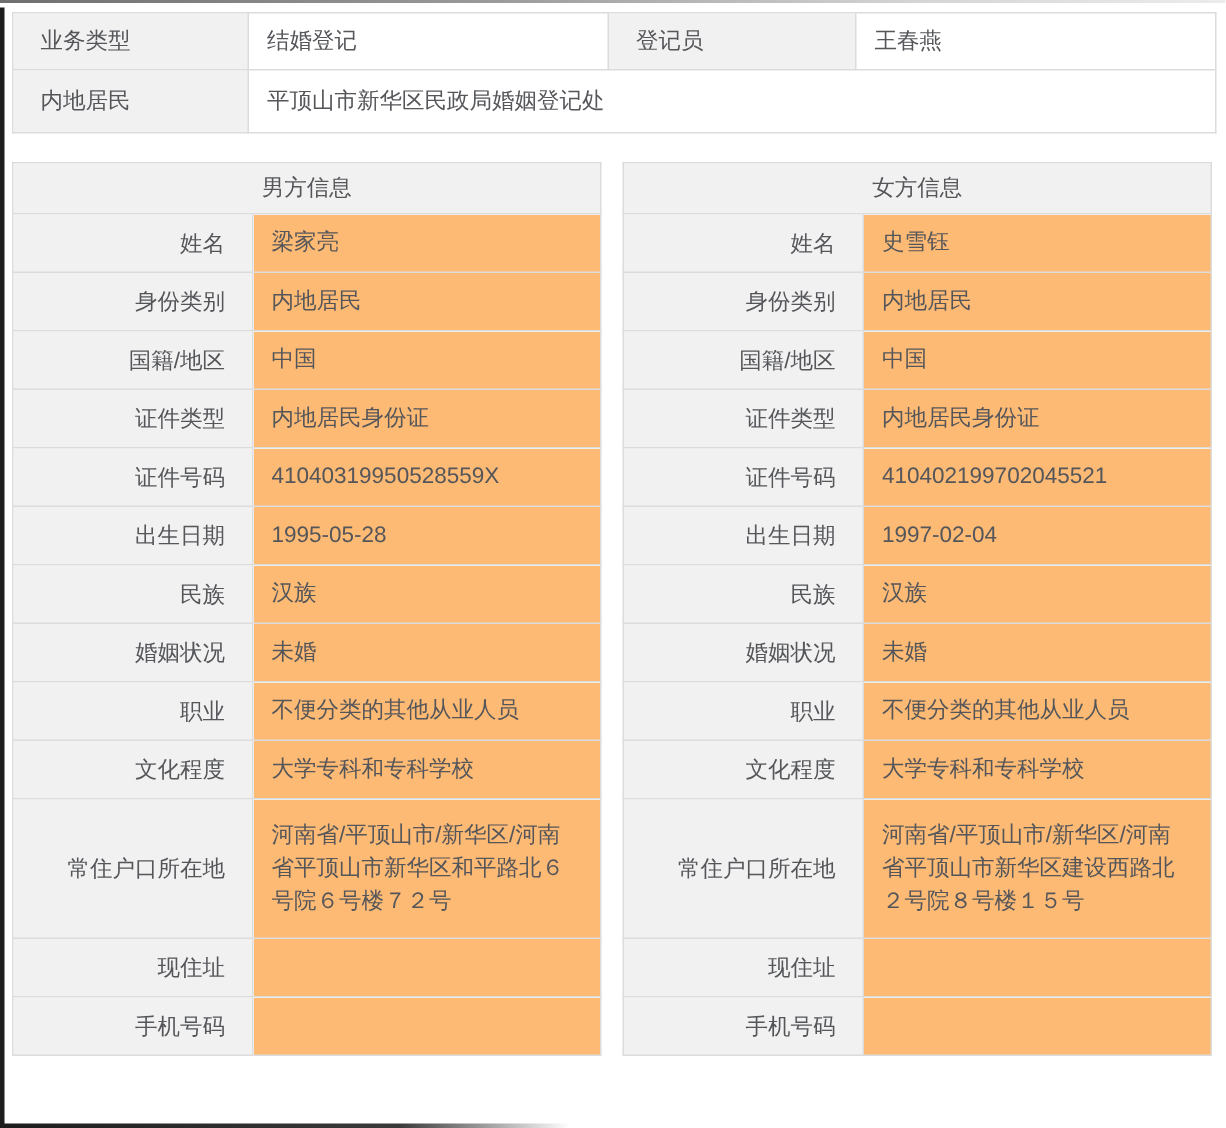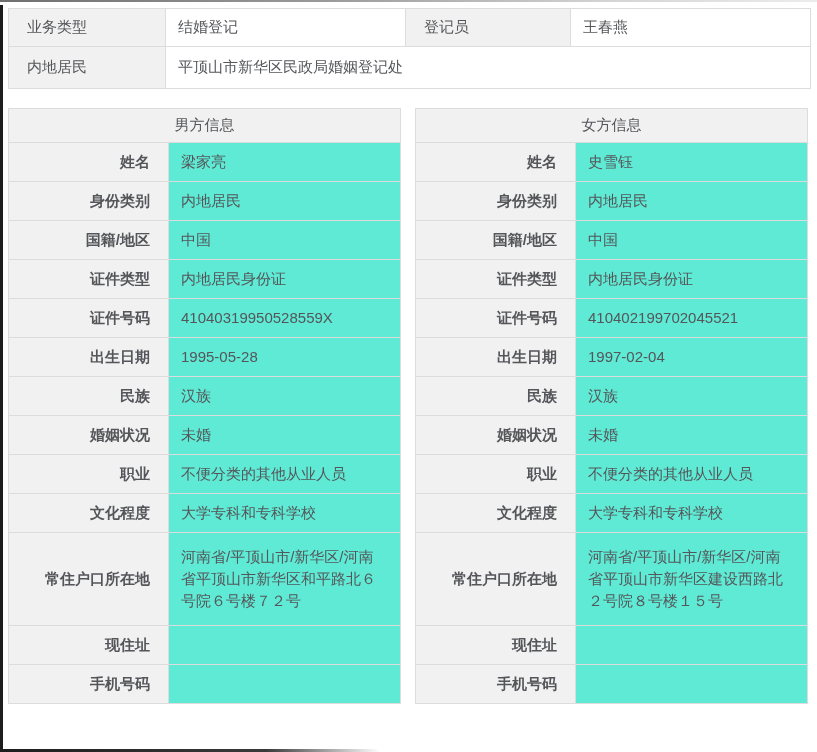--- a/index.html
+++ b/index.html
@@ -60,24 +60,23 @@
   table.person td.title {
     background: #f1f1f1;
     text-align: center;
     height: 33px;
     padding: 0;
   }
   table.person td.plbl {
     background: #f1f1f1;
     text-align: right;
     padding: 0 18px 0 6px;
-    font-weight: bold;
   }
   table.person td.pval {
-    background: #5eead4;
+    background: #fdba74;
     text-align: left;
     padding: 2px 18px 2px 12px;
     line-height: 22px;
     word-break: break-all;
   }
   tr.prow { height: 39px; }
   tr.ptall { height: 93px; }
   
   .edge-left {
     position: absolute;

